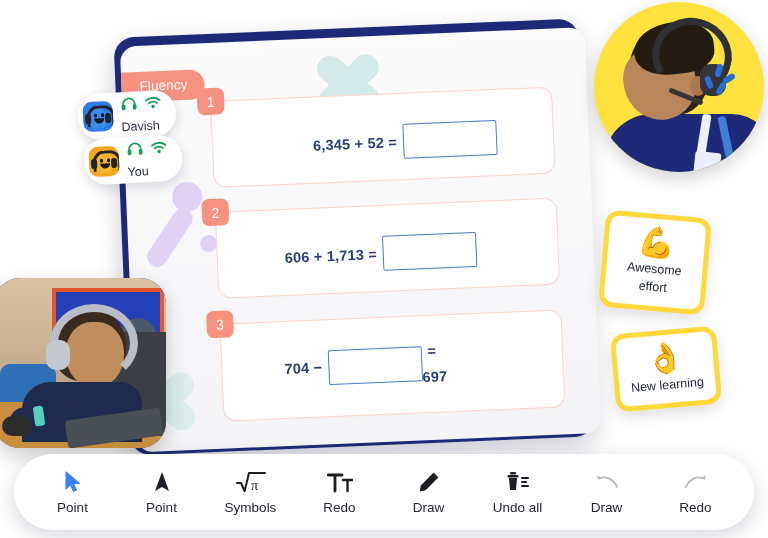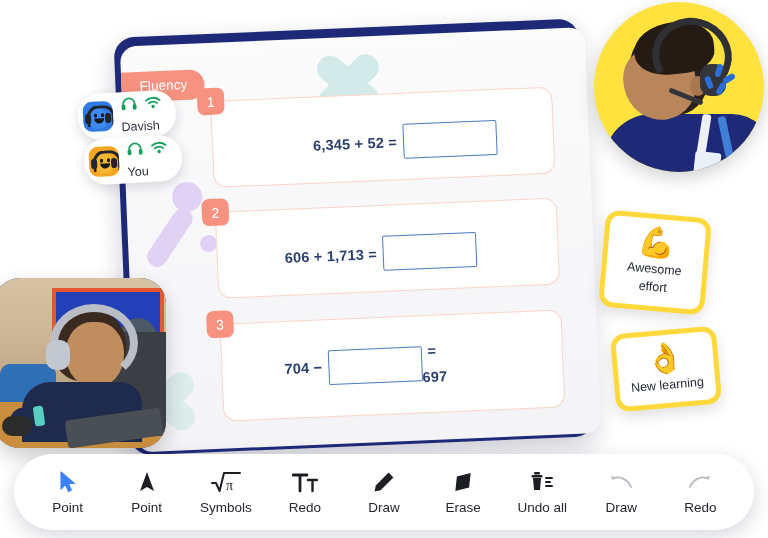--- a/index.html
+++ b/index.html
@@ -498,28 +498,20 @@
 
     <div class="tool">
       <span class="ticon">
         <svg width="22" height="22" viewBox="0 0 22 22">
           <path d="M15.6 1.6 L20.4 6.4 L7.6 19.2 L1.6 20.4 L2.8 14.4 Z" fill="#1c1e24"></path>
         </svg>
       </span>
       <span class="tlabel">Draw</span>
     </div>
 
-    <div class="tool">
-      <span class="ticon">
-        <svg width="26" height="20" viewBox="0 0 26 20">
-          <path d="M8.4 3.2 L22.6 3.2 L17.6 16.8 L3.4 16.8 Z" fill="#1c1e24" transform="rotate(-14 13 10)"></path>
-        </svg>
-      </span>
-      <span class="tlabel">Erase</span>
-    </div>
 
     <div class="tool">
       <span class="ticon">
         <svg width="24" height="22" viewBox="0 0 24 22">
           <rect x="4" y="1" width="6" height="2.4" rx="1" fill="#1c1e24"></rect>
           <rect x="1.5" y="4" width="11" height="2.4" rx="1" fill="#1c1e24"></rect>
           <path d="M3 7 H11 L10 19 H4 Z" fill="#1c1e24"></path>
           <rect x="15" y="6" width="8" height="2" rx="1" fill="#1c1e24"></rect>
           <rect x="15" y="10" width="6" height="2" rx="1" fill="#1c1e24"></rect>
           <rect x="15" y="14" width="8" height="2" rx="1" fill="#1c1e24"></rect>

